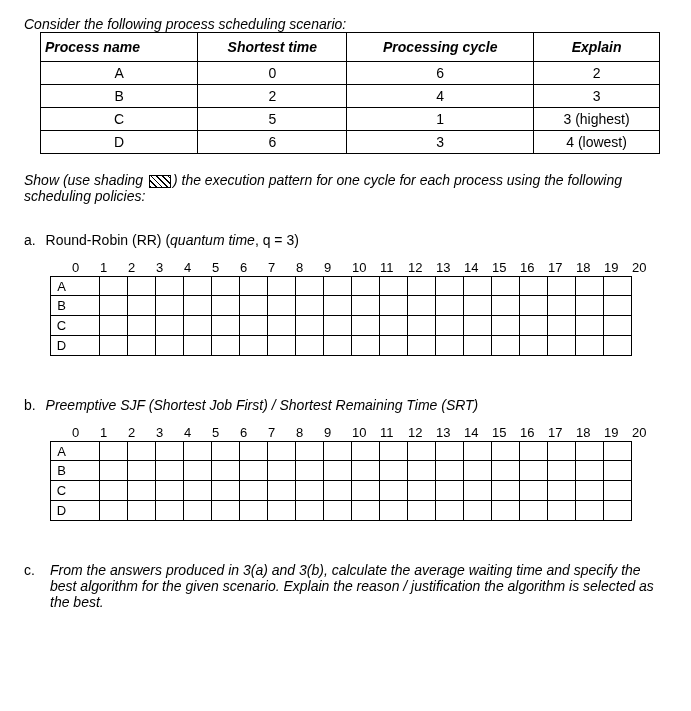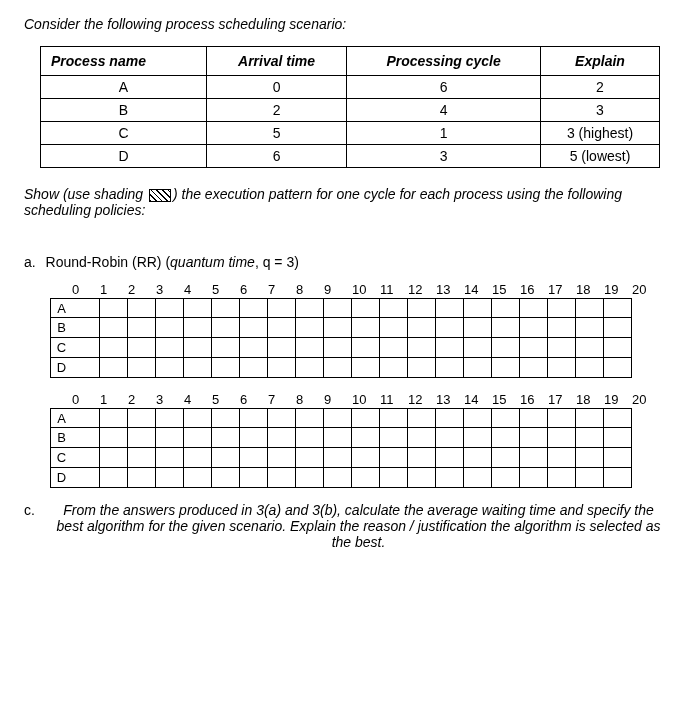--- a/index.html
+++ b/index.html
@@ -4,52 +4,52 @@
   <style>
     * { box-sizing: border-box; margin: 0; padding: 0; }
     body {
       font-family: Arial, sans-serif;
       font-size: 14px;
       color: #000;
       padding: 16px 24px;
       width: 691px;
       background: #fff;
     }
-    .intro { font-style: italic; margin-bottom: 14px; }
+    .intro { font-style: italic; margin-bottom: 0; }
     .proc-table {
       border-collapse: collapse;
       width: 620px;
       margin-left: 16px;
       margin-bottom: 18px;
     }
     .proc-table th, .proc-table td {
       border: 1px solid #000;
       padding: 3px 8px;
       text-align: center;
       font-weight: normal;
     }
     .proc-table th {
       font-style: italic;
       font-weight: bold;
       text-align: left;
-      padding: 6px 10px;
+      padding: 6px 4px;
       border-radius: 14px;
     }
     .proc-table th.center { text-align: center; }
-    .show-text { font-style: italic; margin-bottom: 36px; }
+    .show-text { font-style: italic; margin-bottom: 28px; }
     .hatch {
       display: inline-block;
       width: 22px;
       height: 13px;
       vertical-align: middle;
       border: 1px solid #000;
       background: repeating-linear-gradient(45deg,#000 0 1px,transparent 1px 4px);
       margin: 0 2px;
     }
-    .section { margin-bottom: 14px; }
+    .section { margin-bottom: 41px; }
     .section-label { margin-bottom: 12px; }
     .section-label .lit { margin-left: 6px; }
     .italic { font-style: italic; }
     .gantt-wrap { margin-left: 26px; }
     .time-row {
       display: flex;
       padding-left: 22px;
       font-size: 13px;
       margin-bottom: 1px;
     }
@@ -77,32 +77,32 @@
       border: 1px solid #000;
       border-left: none;
     }
     .gantt-row + .gantt-row .rowlabel,
     .gantt-row + .gantt-row .cell {
       border-top: none;
     }
     .gantt-row .cell:first-of-type { border-left: 1px solid #000; }
     .part-c { display: flex; }
     .part-c .marker { width: 26px; flex-shrink: 0; }
-    .part-c .ctext { font-style: italic; text-align: center; }
+    .part-c .ctext { font-style: italic; }
   </style>
 </head>
 <body>
 
 <p class="intro">Consider the following process scheduling scenario:</p>
 
 <table class="proc-table">
   <tbody>
       <tr>
     <th>Process name</th>
-    <th class="center">Arrival time</th>
+    <th class="center">Shortest time</th>
     <th class="center">Processing cycle</th>
     <th class="center">Explain</th>
   </tr>
   <tr>
     <td>A</td>
     <td>0</td>
     <td>6</td>
     <td>2</td>
   </tr>
   <tr>
@@ -114,21 +114,21 @@
   <tr>
     <td>C</td>
     <td>5</td>
     <td>1</td>
     <td>3 (highest)</td>
   </tr>
   <tr>
     <td>D</td>
     <td>6</td>
     <td>3</td>
-    <td>5 (lowest)</td>
+    <td>4 (lowest)</td>
   </tr>
 </tbody>
   </table>
 
 <p class="show-text">
   <span>Show (use shading </span><span class="hatch"></span><span>) the execution pattern for one cycle for each process using the following scheduling policies:</span>
 </p>
 
 <div class="section">
   <p class="section-label">
@@ -248,20 +248,24 @@
         <div class="cell"></div>
         <div class="cell"></div>
         <div class="cell"></div>
         <div class="cell"></div>
         <div class="cell"></div>
       </div>
     </div>
 </div>
 
 <div class="section">
+  <p class="section-label">
+    <span>b.</span>
+    <span class="lit italic">Preemptive SJF (Shortest Job First) / Shortest Remaining Time (SRT)</span>
+  </p>
   <div class="gantt-wrap">
       <div class="time-row">
         <span>0</span>
         <span>1</span>
         <span>2</span>
         <span>3</span>
         <span>4</span>
         <span>5</span>
         <span>6</span>
         <span>7</span>

